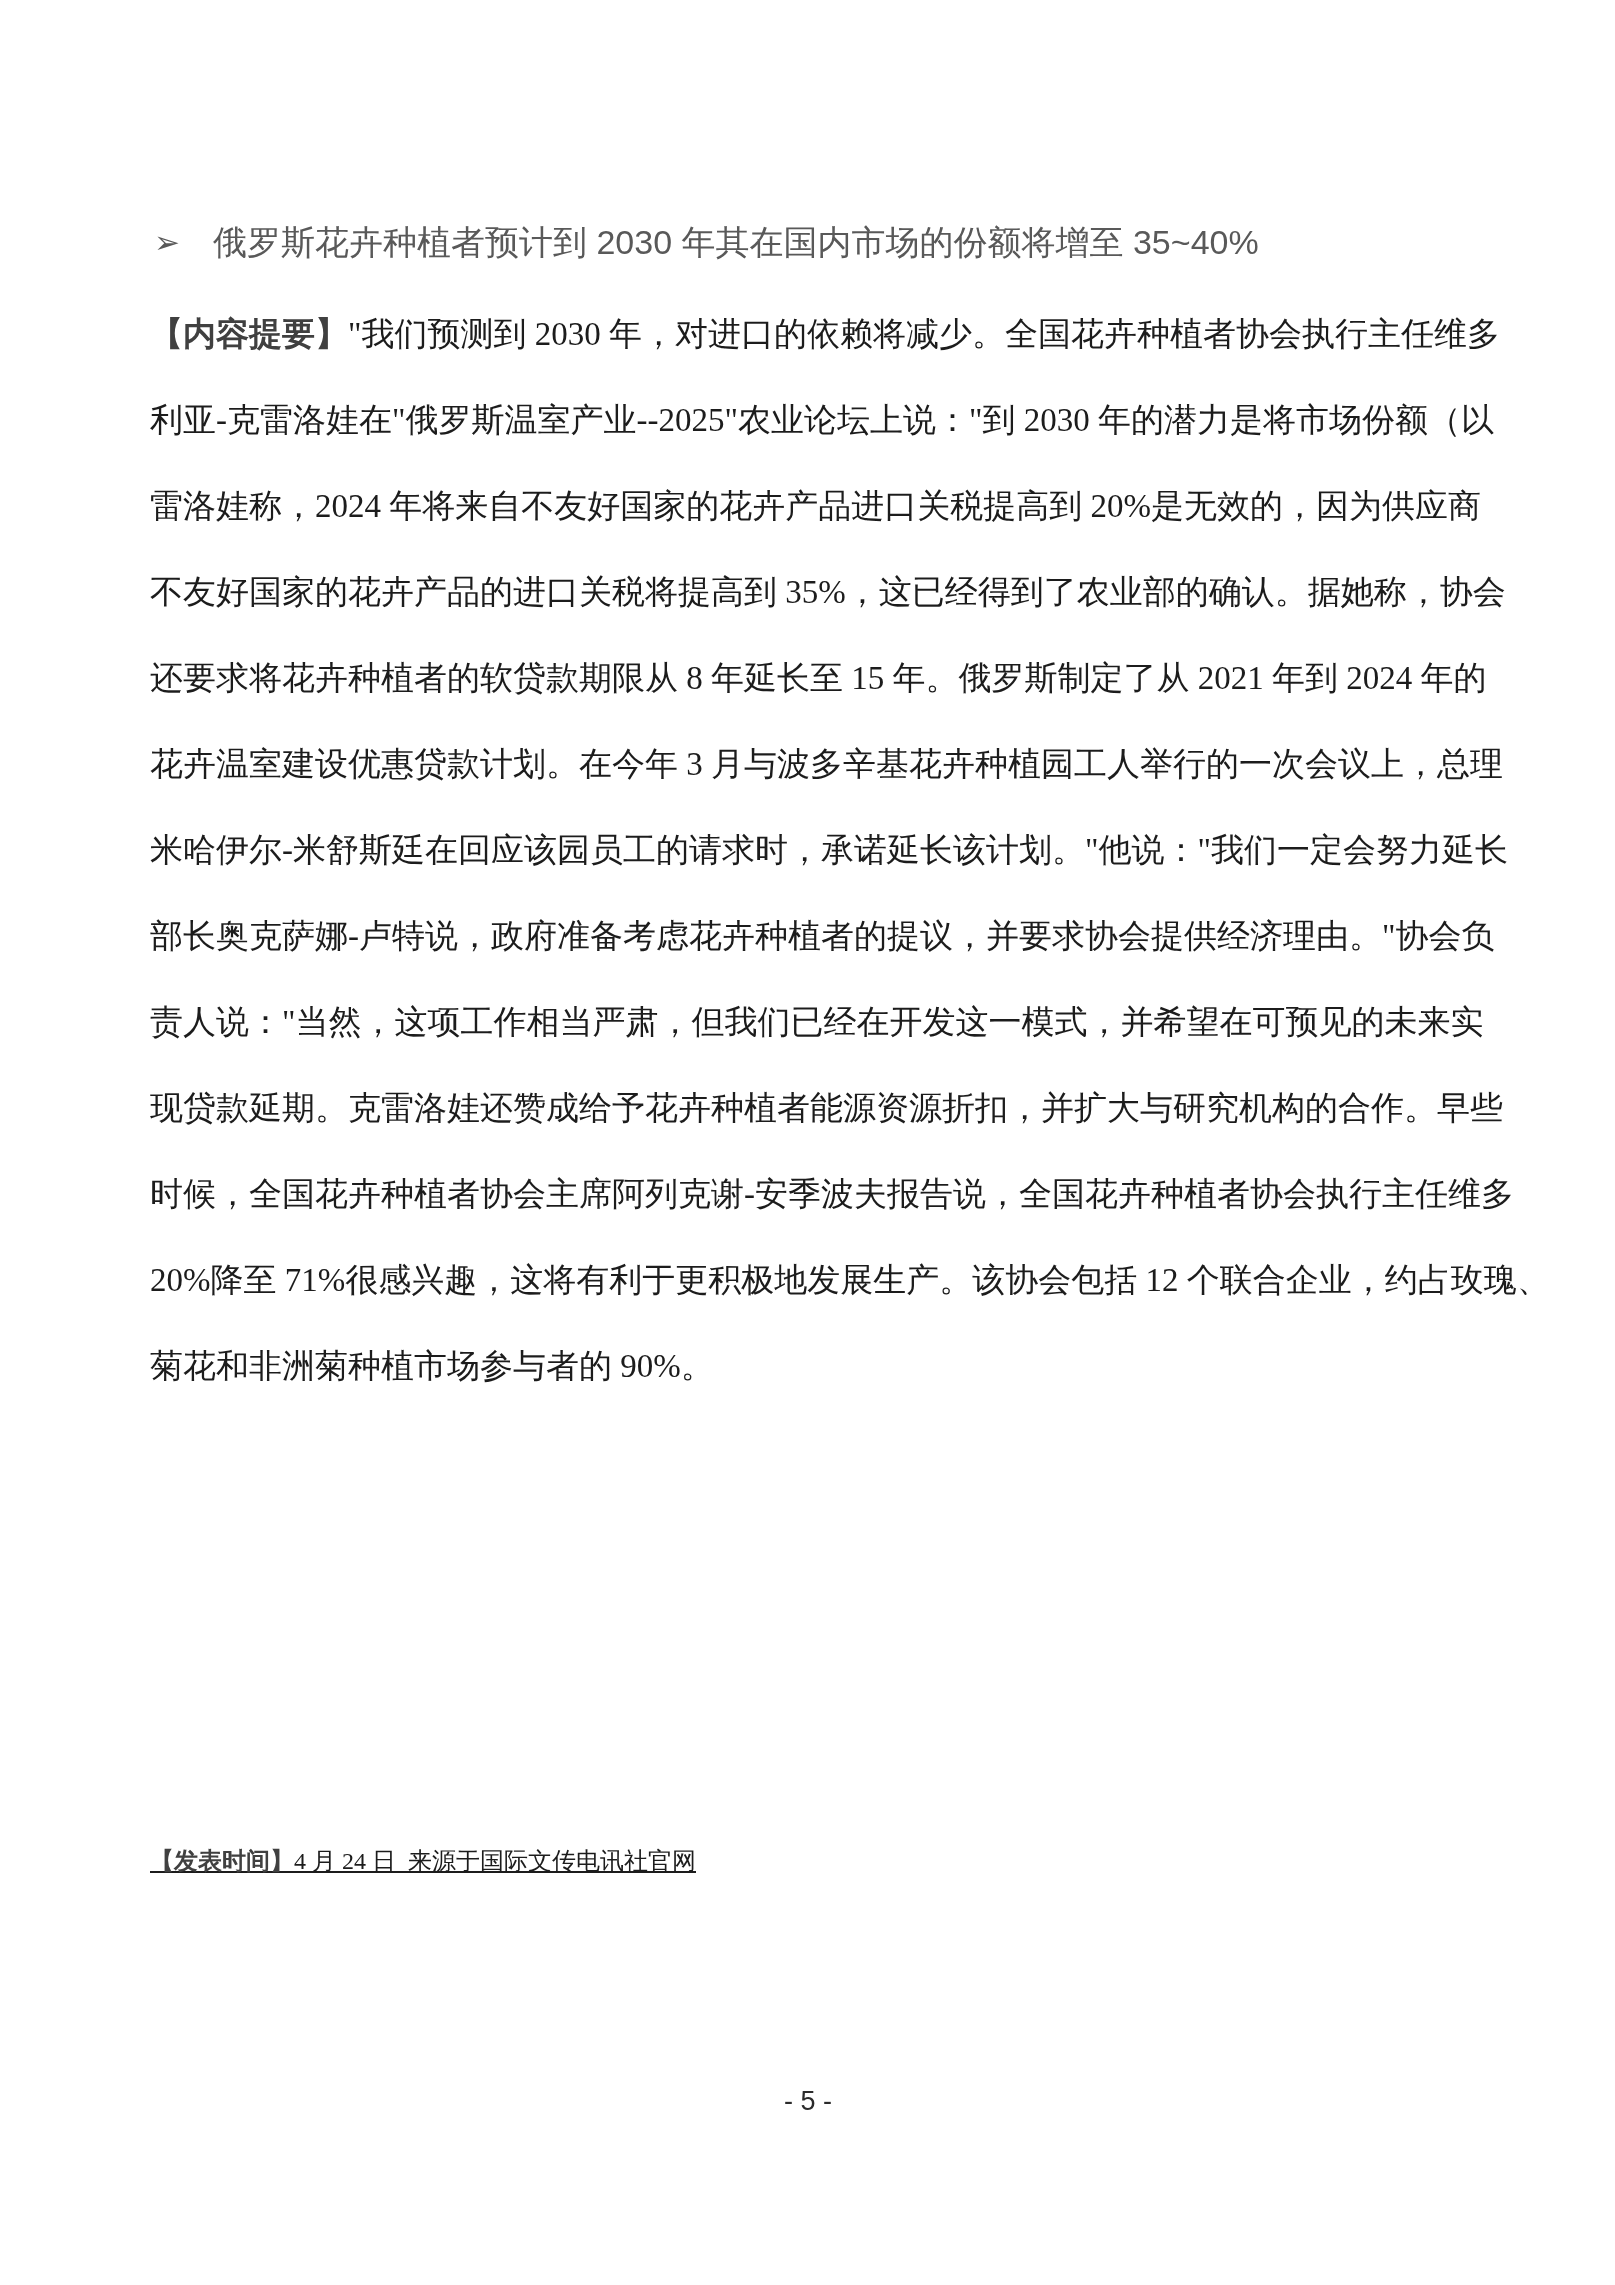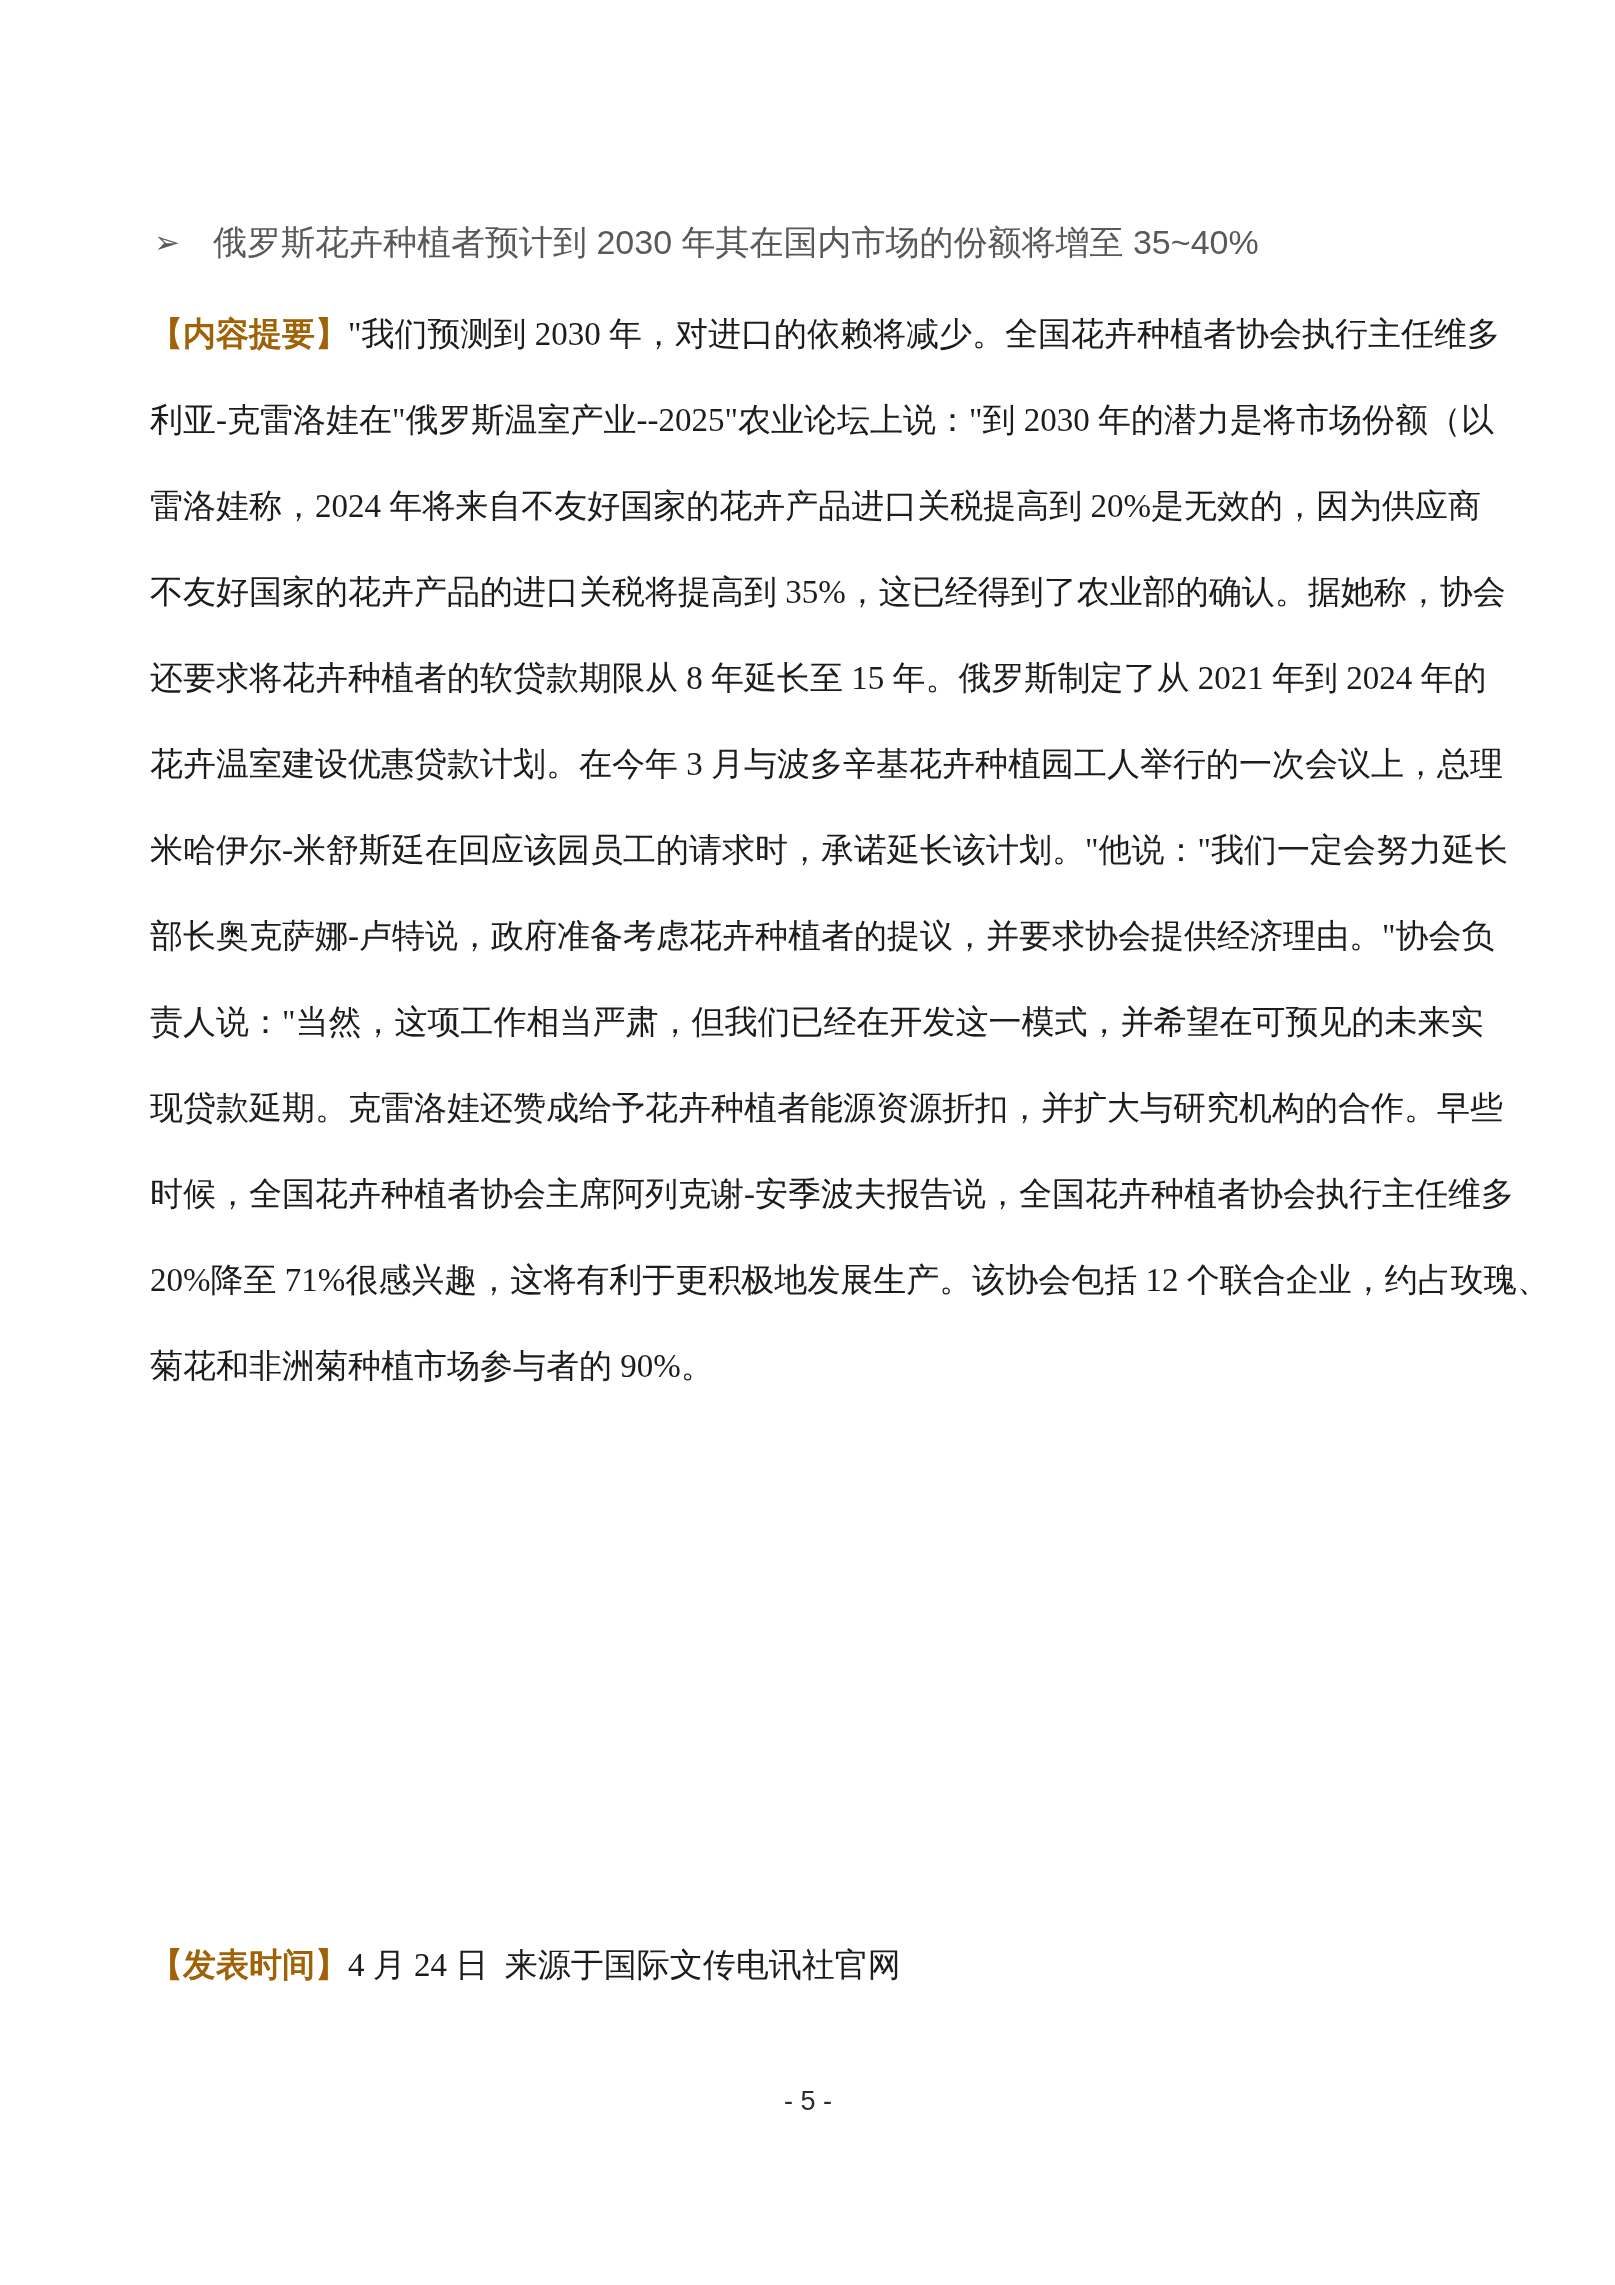--- a/index.html
+++ b/index.html
@@ -41,32 +41,33 @@
     width: 1330px;
     font-size: 33px;
     line-height: 86px;
     color: #1c1c1c;
   }
   .body-line {
     white-space: nowrap;
   }
   .inline-label {
     font-weight: 700;
-    color: #a16207;
+    color: #404040;
     font-family: "Liberation Sans", "DejaVu Sans", sans-serif;
     text-align: center;
   }
   .publish-line {
     position: absolute;
-    top: 1922px;
+    top: 1818px;
     left: 150px;
-    font-size: 33px;
+    font-size: 24px;
     line-height: 86px;
     color: #1c1c1c;
     white-space: pre-wrap;
+    text-decoration: underline;
   }
   .page-footer {
     position: absolute;
     top: 2082px;
     left: 0;
     width: 100%;
     text-align: center;
     font-size: 27px;
     line-height: 38px;
     color: #2b2b2b;

